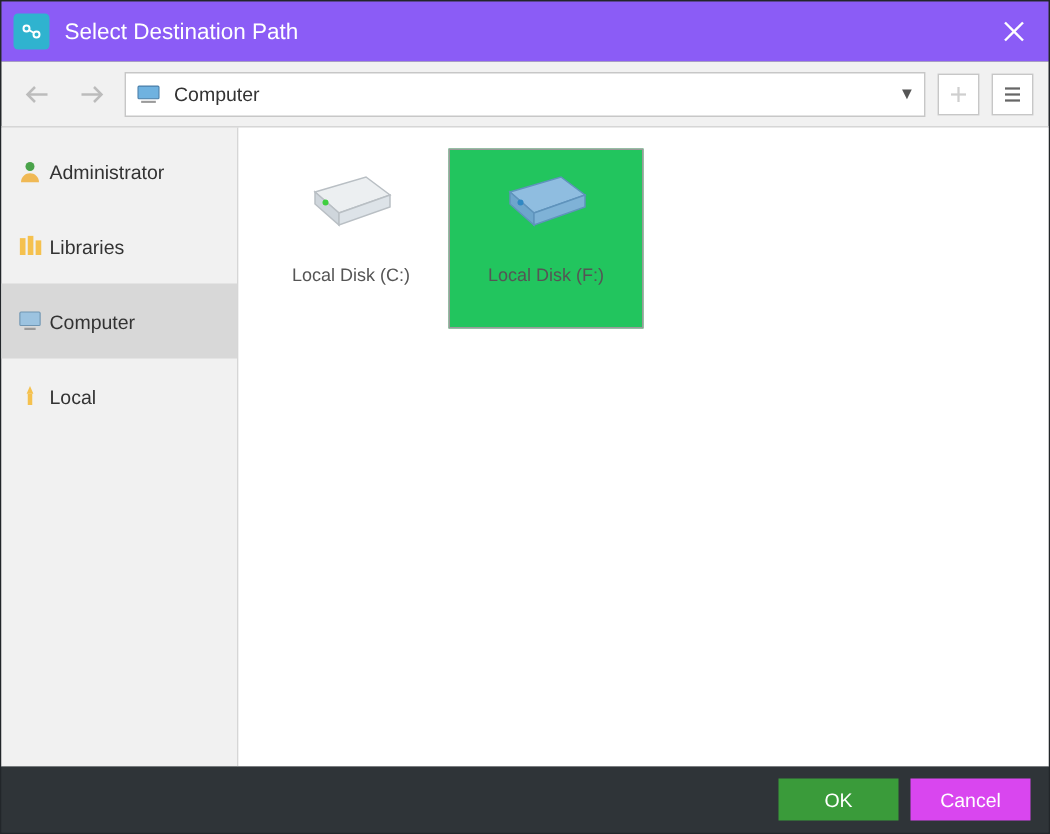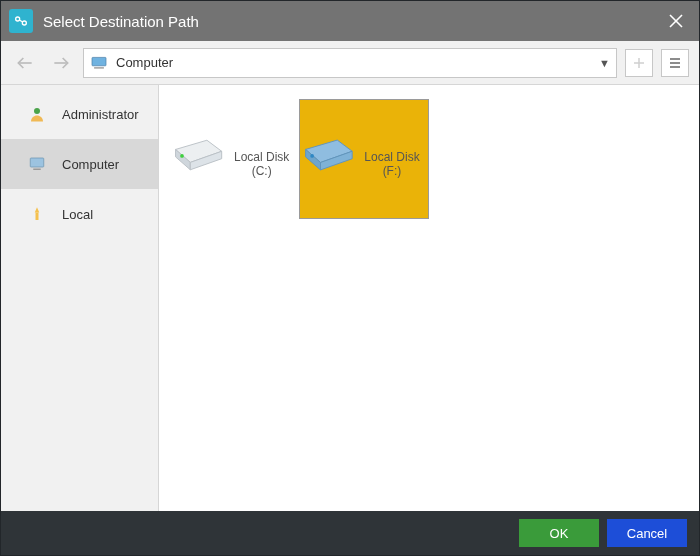--- a/index.html
+++ b/index.html
@@ -1,20 +1,20 @@
 <!DOCTYPE html>
 <html><head>
 <meta charset="utf-8">
 <style>
   * { box-sizing: border-box; margin: 0; padding: 0; font-family: "Segoe UI", Tahoma, sans-serif; }
   body { width: 700px; height: 556px; background: #2f3438; overflow: hidden; }
   .window { width: 700px; height: 556px; display: flex; flex-direction: column; border: 1px solid #22262a; }
 
   
-  .titlebar { height: 40px; background: #737373; display: flex; align-items: center; color: #ffffff; padding: 0 0 0 8px; }
+  .titlebar { height: 40px; background: #8b5cf6; display: flex; align-items: center; color: #ffffff; padding: 0 0 0 8px; }
   .titlebar .appicon { width: 24px; height: 24px; background: #2fb3cf; border-radius: 3px; display:flex; align-items:center; justify-content:center; margin-right: 10px; }
   .titlebar .appicon svg { width: 16px; height: 16px; }
   .titlebar .title { font-size: 15px; }
   .titlebar .spacer { flex: 1; }
   .titlebar .closebtn { width: 46px; height: 40px; display:flex; align-items:center; justify-content:center; color:#fff; cursor:pointer; font-size:18px; }
 
   
   .toolbar { height: 44px; background: #f1f1f1; display:flex; align-items:center; padding: 0 10px; gap: 8px; border-bottom:1px solid #d6d6d6; }
   .navbtn { width: 28px; height: 28px; display:flex; align-items:center; justify-content:center; color:#7d7d7d; cursor:pointer; font-size:20px; }
   .navbtn.disabled { color:#bcbcbc; }
@@ -22,34 +22,34 @@
   .pathbox .pcicon { width:18px; height:14px; }
   .pathbox .pathtext { font-size:13px; color:#333; }
   .pathbox .spacer { flex:1; }
   .pathbox .dropdown { color:#555; font-size:11px; }
   .tbtn { width:28px; height:28px; border:1px solid #c7c7c7; background:#fff; display:flex; align-items:center; justify-content:center; color:#666; cursor:pointer; }
   .tbtn.disabled { color:#cfcfcf; }
 
   
   .main { flex:1; display:flex; background:#f1f1f1; }
   .sidebar { width: 158px; background:#f1f1f1; border-right:1px solid #d6d6d6; padding-top:4px; }
-  .sideitem { height:50px; display:flex; align-items:center; gap:16px; padding:0 27px; font-size:13px; color:#333; cursor:pointer; }
+  .sideitem { height:50px; display:flex; align-items:center; gap:4px; padding:0 10px; font-size:13px; color:#333; cursor:pointer; }
   .sideitem.selected { background:#d8d8d8; }
   .sideitem .sicon { width:18px; height:18px; display:flex; align-items:center; justify-content:center; }
 
   .content { flex:1; background:#ffffff; padding:14px 10px; overflow:auto; display:flex; flex-wrap:wrap; align-content:flex-start; gap:0; }
-  .drive { width:130px; height:120px; display:flex; flex-direction:row; align-items:center; justify-content:flex-start; padding-top:10px; cursor:pointer; border:1px solid transparent; }
-  .drive.selected { background:#eab308; border:1px solid #9a9a9a; }
+  .drive { width:130px; height:120px; display:flex; flex-direction:column; align-items:center; justify-content:flex-start; padding-top:10px; cursor:pointer; border:1px solid transparent; }
+  .drive.selected { background:#22c55e; border:1px solid #9a9a9a; }
   .drive .dicon { width:60px; height:48px; margin-bottom:18px; }
   .drive .dlabel { font-size:12px; color:#555; text-align:center; }
 
   
   .footer { height:44px; background:#2f3438; display:flex; align-items:center; justify-content:flex-end; padding:0 12px; gap:8px; }
   .btn { min-width:80px; height:28px; border:none; color:#fff; font-size:13px; cursor:pointer; background:#3a9b3a; }
-  .btn.cancel { background:#1d4ed8; }
+  .btn.cancel { background:#d946ef; }
   .btn.ok { background:#3a9b3a; padding:0 28px; }
 
   
   svg { display:block; }
 </style>
 </head>
 <body>
 
 <div class="window">
 
@@ -114,20 +114,30 @@
       <div class="sideitem">
         <span class="sicon">
           <svg width="18" height="18" viewBox="0 0 24 24">
             <circle cx="12" cy="8" r="4" fill="#4aa34a"></circle>
             <path d="M4 22c0-5 4-8 8-8s8 3 8 8" fill="#f0b955"></path>
           </svg>
         </span>
         <span>Administrator</span>
       </div>
 
+      <div class="sideitem">
+        <span class="sicon">
+          <svg width="18" height="18" viewBox="0 0 24 24">
+            <rect x="3" y="5" width="5" height="15" fill="#f5c14e"></rect>
+            <rect x="10" y="3" width="5" height="17" fill="#f5c14e"></rect>
+            <rect x="17" y="7" width="5" height="13" fill="#f5c14e"></rect>
+          </svg>
+        </span>
+        <span>Libraries</span>
+      </div>
 
       <div class="sideitem selected">
         <span class="sicon">
           <svg width="18" height="18" viewBox="0 0 24 24">
             <rect x="3" y="4" width="18" height="12" rx="1" fill="#9cc3e0" stroke="#6f95b2"></rect>
             <rect x="7" y="18" width="10" height="2" fill="#9a9a9a"></rect>
           </svg>
         </span>
         <span>Computer</span>
       </div>

